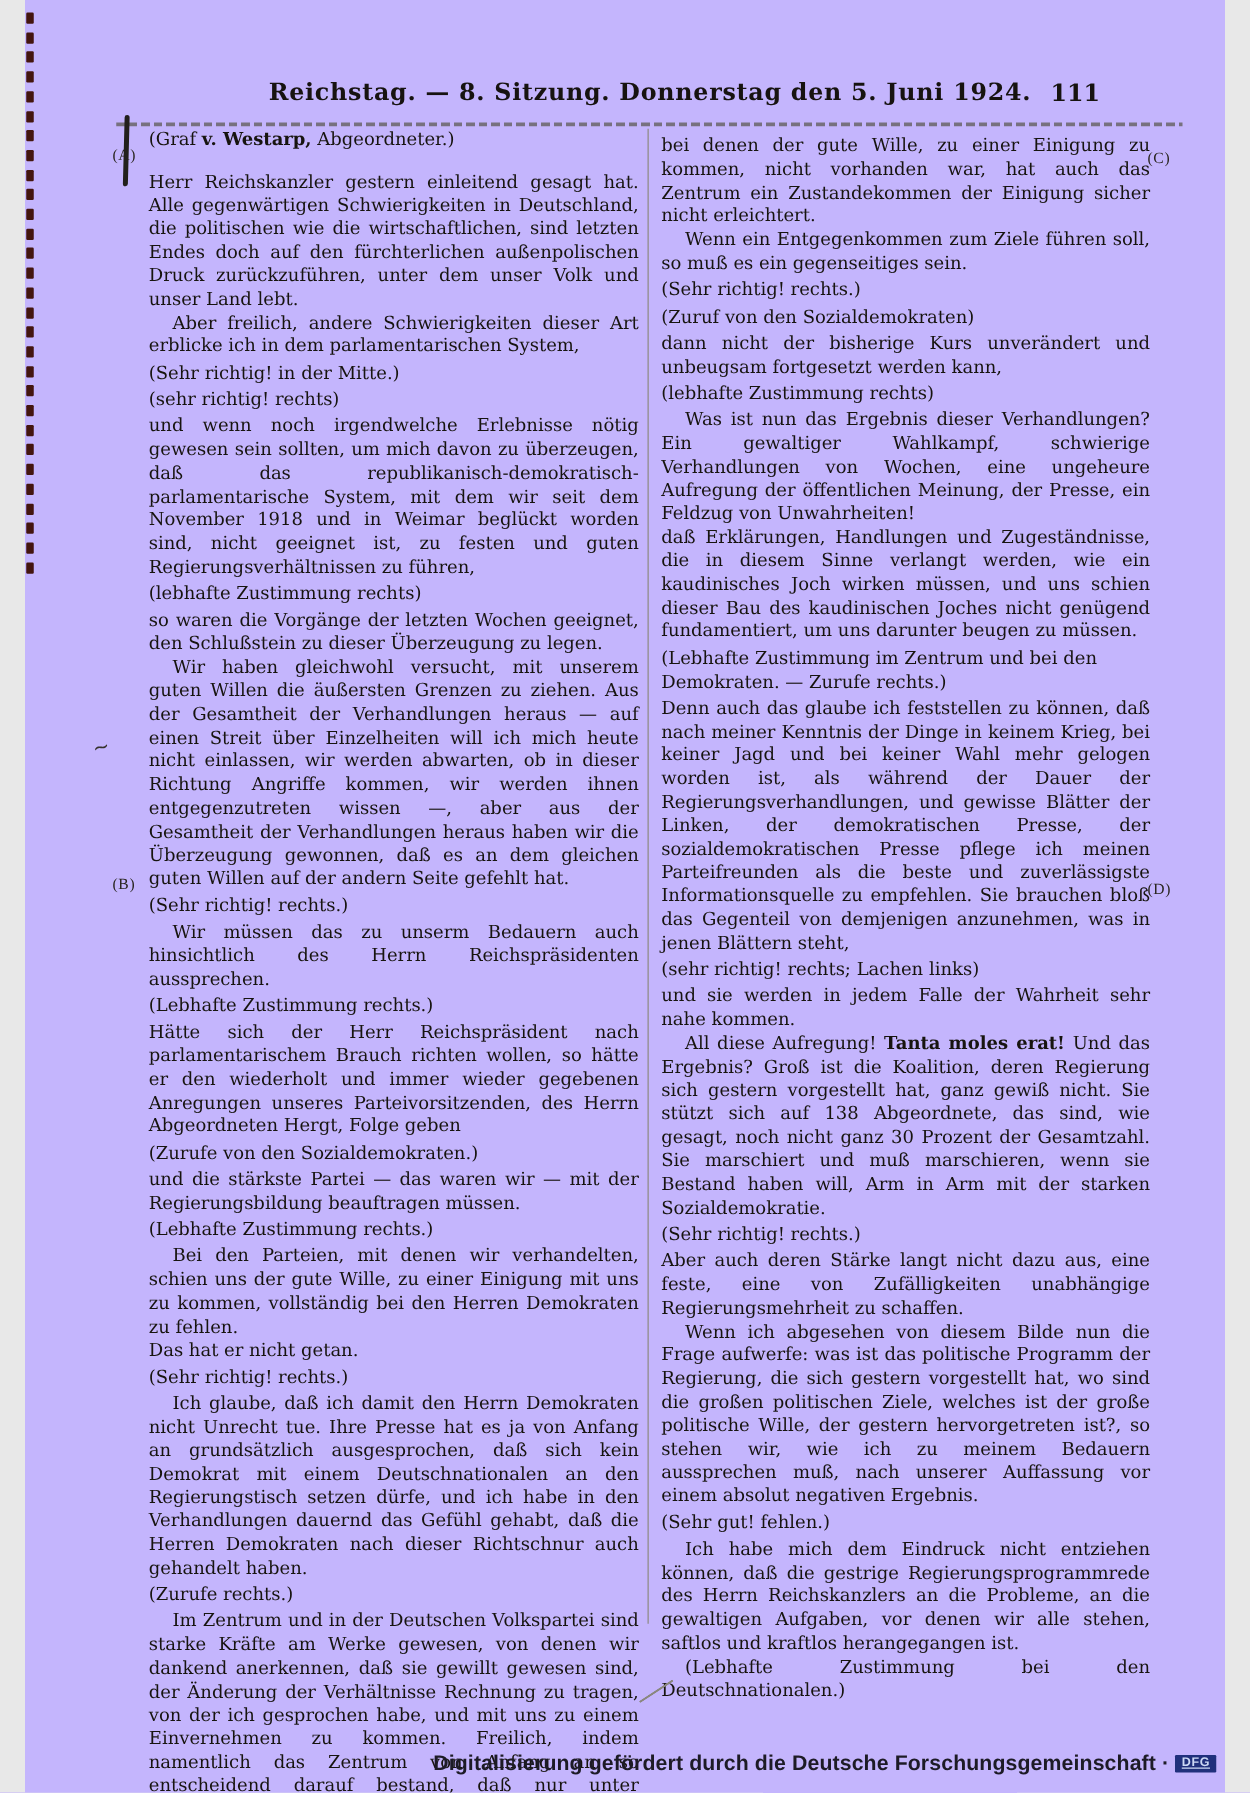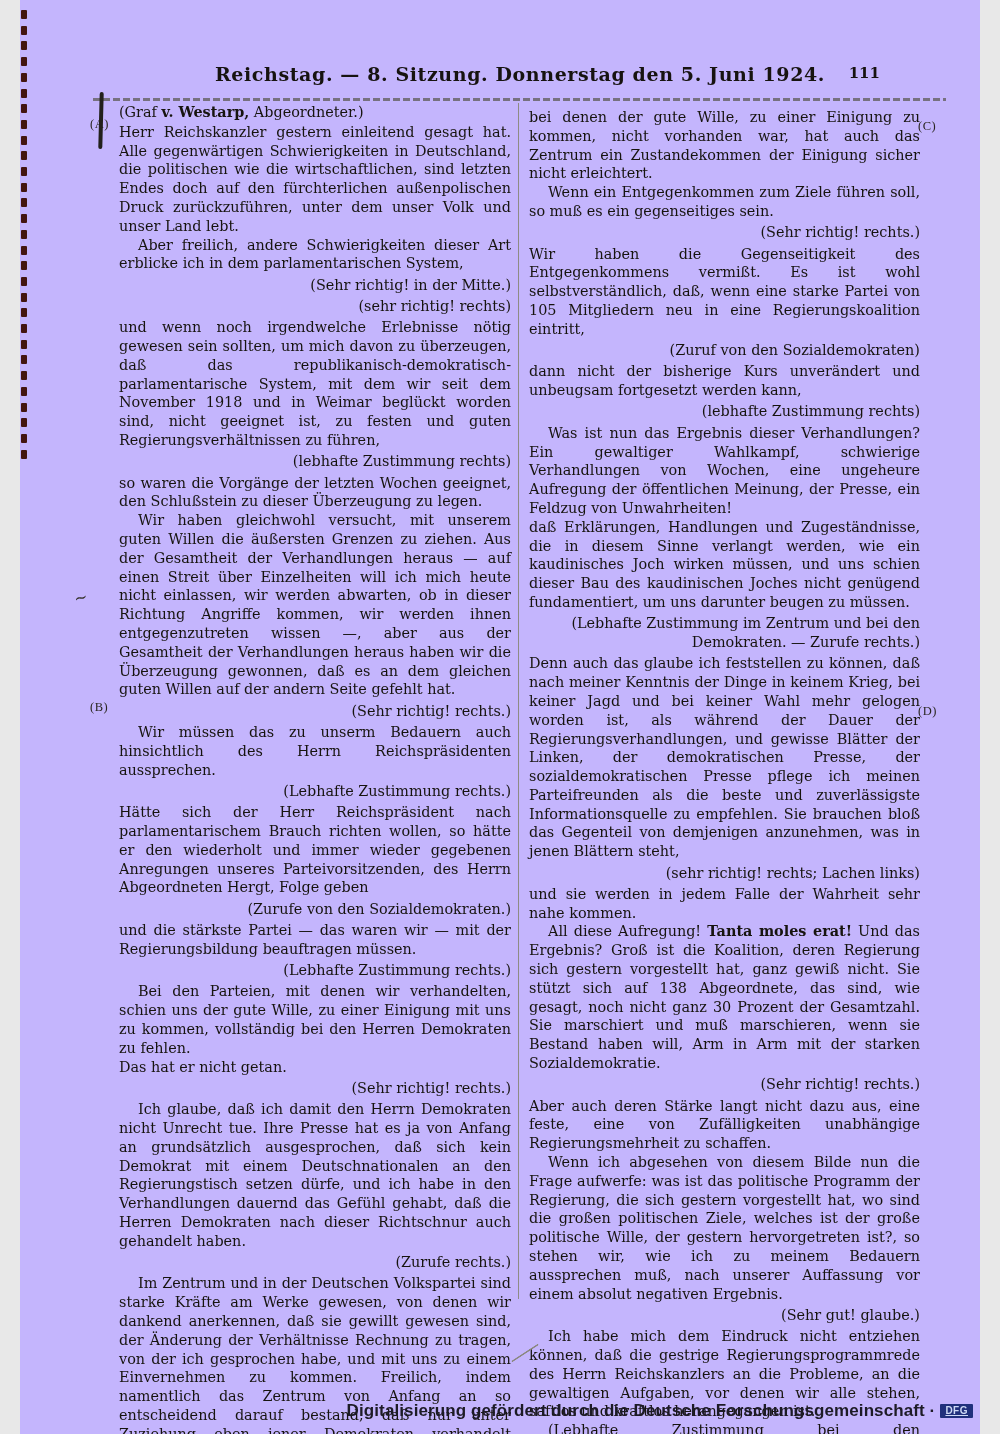--- a/index.html
+++ b/index.html
@@ -14,40 +14,40 @@
     color:#17140f;
   }
   
   .page-header-title{
     position:absolute;top:63px;left:0;width:1000px;
     text-align:center;font-size:19px;font-weight:bold;
     letter-spacing:.6px;color:#171310;
   }
   .page-number{
     position:absolute;top:64px;right:100px;
-    font-size:15px;font-weight:bold;color:#171310;margin-left:28px;
+    font-size:19px;font-weight:bold;color:#171310;margin-left:28px;
   }
   .header-rule{
     position:absolute;top:98px;left:73px;width:853px;height:3px;
     background:repeating-linear-gradient(90deg,#5d5a55 0 7px,transparent 7px 10px);
     opacity:.75;
   }
   .column-divider{
     position:absolute;top:103px;left:498px;width:1px;height:1196px;
     background:#8e8b85;
   }
   
   .col{position:absolute;top:103px;width:392px;font-size:14.4px;line-height:18.8px;}
   #col-left{left:99px;}
   #col-right{left:509px;top:108px;width:391px;}
   .blk{margin:0;text-align:justify;}
   .blk.para{text-indent:0;}
   .blk.para-indent{text-indent:19px;}
-  .blk.center{text-align:right;text-indent:0;margin:2.5px 0;}
-  .blk.speaker{text-align:left;margin-bottom:1px;}
+  .blk.center{text-align:left;text-indent:0;margin:2.5px 0;}
+  .blk.speaker{text-align:left;margin-bottom:15px;}
   .blk b{font-weight:bold;}
   
   .margin-marker{
     position:absolute;font-family:"Liberation Serif",serif;
     font-size:12.5px;color:#2a2620;letter-spacing:.5px;
   }
   #marker-a{left:70px;top:117px;}
   #marker-b{left:70px;top:700px;}
   #marker-c{left:898px;top:119px;}
   #marker-d{left:898px;top:704px;}
@@ -106,35 +106,34 @@
       <p class="blk para">Das hat er nicht getan.</p>
       <p class="blk center">(Sehr richtig! rechts.)</p>
       <p class="blk para-indent">Ich glaube, daß ich damit den Herrn Demokraten nicht Unrecht tue. Ihre Presse hat es ja von Anfang an grundsätzlich ausgesprochen, daß sich kein Demokrat mit einem Deutschnationalen an den Regierungstisch setzen dürfe, und ich habe in den Verhandlungen dauernd das Gefühl gehabt, daß die Herren Demokraten nach dieser Richtschnur auch gehandelt haben.</p>
       <p class="blk center">(Zurufe rechts.)</p>
       <p class="blk para-indent">Im Zentrum und in der Deutschen Volkspartei sind starke Kräfte am Werke gewesen, von denen wir dankend anerkennen, daß sie gewillt gewesen sind, der Änderung der Verhältnisse Rechnung zu tragen, von der ich gesprochen habe, und mit uns zu einem Einvernehmen zu kommen. Freilich, indem namentlich das Zentrum von Anfang an so entscheidend darauf bestand, daß nur unter Zuziehung eben jener Demokraten verhandelt werden dürfe,</p>
     </div>
   <div id="col-right" class="col">
       <p class="blk para">bei denen der gute Wille, zu einer Einigung zu kommen, nicht vorhanden war, hat auch das Zentrum ein Zustandekommen der Einigung sicher nicht erleichtert.</p>
       <p class="blk para-indent">Wenn ein Entgegenkommen zum Ziele führen soll, so muß es ein gegenseitiges sein.</p>
       <p class="blk center">(Sehr richtig! rechts.)</p>
-      <p class="blk para">Wir haben die Gegenseitigkeit des Entgegenkommens vermißt. Es ist wohl selbstverständlich, daß, wenn eine starke Partei von 105 Mitgliedern neu in eine Regierungskoalition eintritt,</p>
       <p class="blk center">(Zuruf von den Sozialdemokraten)</p>
       <p class="blk para">dann nicht der bisherige Kurs unverändert und unbeugsam fortgesetzt werden kann,</p>
       <p class="blk center">(lebhafte Zustimmung rechts)</p>
       <p class="blk para-indent">Was ist nun das Ergebnis dieser Verhandlungen? Ein gewaltiger Wahlkampf, schwierige Verhandlungen von Wochen, eine ungeheure Aufregung der öffentlichen Meinung, der Presse, ein Feldzug von Unwahrheiten!</p>
       <p class="blk para">daß Erklärungen, Handlungen und Zugeständnisse, die in diesem Sinne verlangt werden, wie ein kaudinisches Joch wirken müssen, und uns schien dieser Bau des kaudinischen Joches nicht genügend fundamentiert, um uns darunter beugen zu müssen.</p>
       <p class="blk center">(Lebhafte Zustimmung im Zentrum und bei den Demokraten. — Zurufe rechts.)</p>
       <p class="blk para">Denn auch das glaube ich feststellen zu können, daß nach meiner Kenntnis der Dinge in keinem Krieg, bei keiner Jagd und bei keiner Wahl mehr gelogen worden ist, als während der Dauer der Regierungsverhandlungen, und gewisse Blätter der Linken, der demokratischen Presse, der sozialdemokratischen Presse pflege ich meinen Parteifreunden als die beste und zuverlässigste Informationsquelle zu empfehlen. Sie brauchen bloß das Gegenteil von demjenigen anzunehmen, was in jenen Blättern steht,</p>
       <p class="blk center">(sehr richtig! rechts; Lachen links)</p>
       <p class="blk para">und sie werden in jedem Falle der Wahrheit sehr nahe kommen.</p>
       <p class="blk para-indent">All diese Aufregung! <b>Tanta moles erat!</b> Und das Ergebnis? Groß ist die Koalition, deren Regierung sich gestern vorgestellt hat, ganz gewiß nicht. Sie stützt sich auf 138 Abgeordnete, das sind, wie gesagt, noch nicht ganz 30 Prozent der Gesamtzahl. Sie marschiert und muß marschieren, wenn sie Bestand haben will, Arm in Arm mit der starken Sozialdemokratie.</p>
       <p class="blk center">(Sehr richtig! rechts.)</p>
       <p class="blk para">Aber auch deren Stärke langt nicht dazu aus, eine feste, eine von Zufälligkeiten unabhängige Regierungsmehrheit zu schaffen.</p>
       <p class="blk para-indent">Wenn ich abgesehen von diesem Bilde nun die Frage aufwerfe: was ist das politische Programm der Regierung, die sich gestern vorgestellt hat, wo sind die großen politischen Ziele, welches ist der große politische Wille, der gestern hervorgetreten ist?, so stehen wir, wie ich zu meinem Bedauern aussprechen muß, nach unserer Auffassung vor einem absolut negativen Ergebnis.</p>
-      <p class="blk center">(Sehr gut! glaube.)</p>
+      <p class="blk center">(Sehr gut! fehlen.)</p>
       <p class="blk para-indent">Ich habe mich dem Eindruck nicht entziehen können, daß die gestrige Regierungsprogrammrede des Herrn Reichskanzlers an die Probleme, an die gewaltigen Aufgaben, vor denen wir alle stehen, saftlos und kraftlos herangegangen ist.</p>
       <p class="blk para-indent">(Lebhafte Zustimmung bei den Deutschnationalen.)</p>
     </div>
 
   <div class="edge-marks" id="edge-marks">
       <div class="edge-mark" style="top: 10px;"></div>
       <div class="edge-mark" style="top: 25.7px;"></div>
       <div class="edge-mark" style="top: 41.4px;"></div>
       <div class="edge-mark" style="top: 57.1px;"></div>
       <div class="edge-mark" style="top: 72.8px;"></div>

